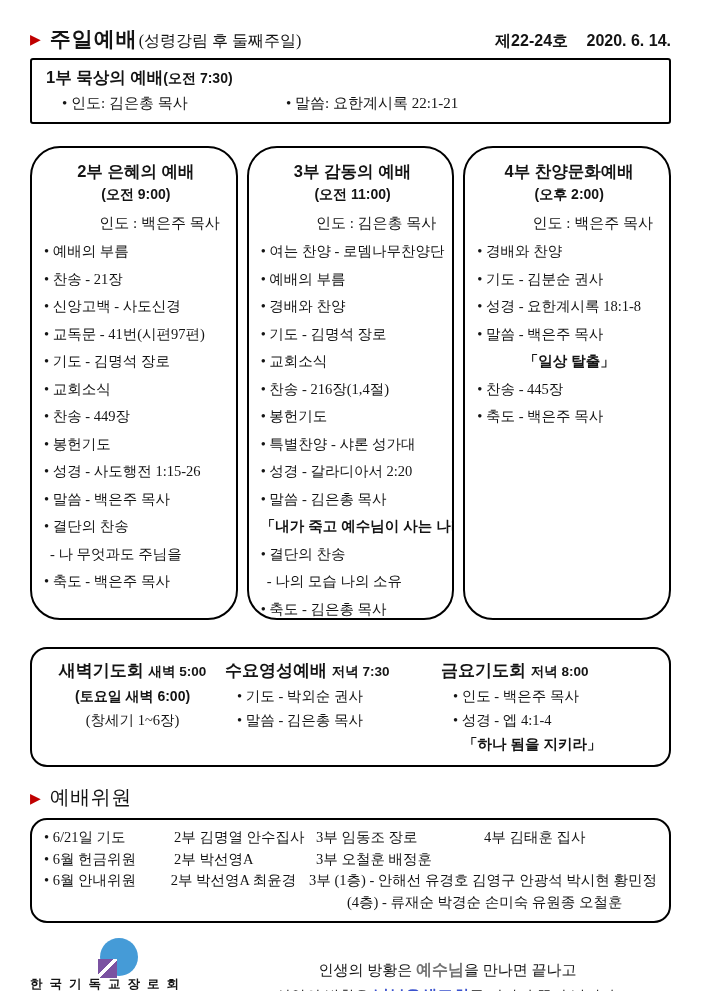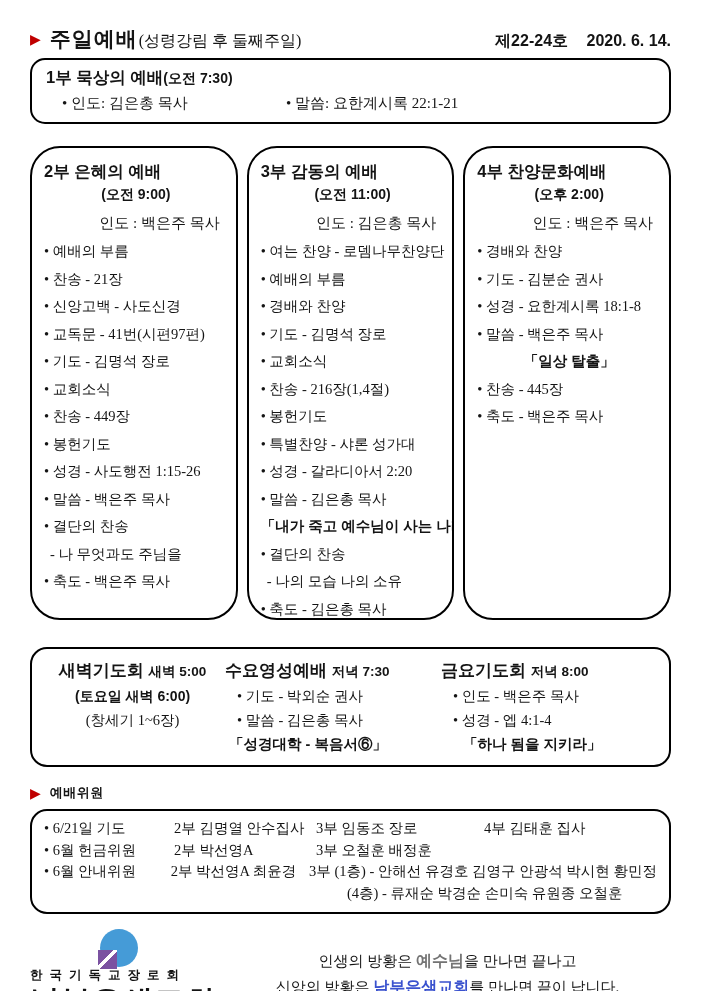--- a/index.html
+++ b/index.html
@@ -11,32 +11,32 @@
 
   
   .hdr { display:flex; align-items:baseline; margin:25px 30px 5px 30px; }
   .arrow { color:#C00000; font-size:14px; margin-right:9px; font-family:"Liberation Sans",sans-serif; align-self:center; }
   .hdr-title { font-family:"Liberation Sans",sans-serif; font-weight:800; font-size:21px; letter-spacing:1px; }
   .hdr-sub { font-size:16px; margin-left:1px; }
   .hdr-right { margin-left:auto; font-family:Liberation Sans, sans-serif; font-weight:700; font-size:16px; }
   .hdr-date { margin-left:14px; }
 
   
-  .box { border:2px solid #000; border-radius:15px; }
+  .box { border:2px solid #000; border-radius:3px; }
   .box1 { margin:3px 30px 0; padding:7px 14px 9px; }
   .b1-titleline { font-family:"Liberation Sans",sans-serif; font-weight:700; }
   .b1-title { font-size:16.5px; }
   .b1-time { font-size:14px; }
   .b1-row { display:flex; margin-top:5px; font-size:15px; }
   .b1-leader { margin-left:16px; width:224px; }
 
   
   .cols { display:flex; gap:9px; margin:22px 30px 0; height:474px; }
   .svc { flex:1; border:2px solid #000; border-radius:30px; padding:13px 8px 8px 12px; overflow:hidden; }
-  .svc-title { text-align:left; font-family:"Liberation Sans",sans-serif; font-weight:700; font-size:16.5px; }
+  .svc-title { text-align:center; font-family:"Liberation Sans",sans-serif; font-weight:700; font-size:16.5px; }
   .svc-time { text-align:center; font-family:"Liberation Sans",sans-serif; font-weight:700; font-size:14px; margin-top:3px; }
   .svc-leader { text-align:right; font-size:15px; margin:10px 8px 5px 0; }
   ul.order { list-style:none; font-size:14.5px; margin-top:4px; }
   ul.order li { line-height:27.5px; white-space:nowrap; }
   ul.order li.s-t { font-family:"Liberation Sans",sans-serif; font-weight:700; }
   ul.order li.s-sub { padding-left:6px; }
   ul.order li.s-tc { font-family:"Liberation Sans",sans-serif; font-weight:700; text-align:center; }
 
   
   .wk { display:flex; margin:27px 30px 0; border:2px solid #000; border-radius:17px; padding:9px 12px 9px 8px; }
@@ -46,21 +46,21 @@
   .wk-time { font-size:13.5px; }
   .wk-line-b { font-family:"Liberation Sans",sans-serif; font-weight:700; font-size:14px; line-height:24px; }
   .wk-line { font-size:14.5px; line-height:24px; }
   ul.wk-items { list-style:none; font-size:14.5px; padding-left:12px; }
   ul.wk-items li { line-height:24px; white-space:nowrap; }
   .wk-sermon { font-family:"Liberation Sans",sans-serif; font-weight:700; font-size:14.5px; line-height:24px; padding-left:4px; white-space:nowrap; }
   .wk-sermon.ind { padding-left:22px; }
 
   
   .cm-hdr { display:flex; align-items:center; margin:17px 30px 0; }
-  .cm-title { font-family:"Liberation Sans",sans-serif; font-weight:700; font-size:13px; letter-spacing:0.5px; }
+  .cm-title { font-family:"Liberation Sans",sans-serif; font-weight:400; font-size:20px; letter-spacing:0.5px; }
   .cm-box { margin:7px 30px 0; padding:7px 12px 8px; font-size:14.5px; border-radius:17px; }
   .cm-row { display:flex; line-height:21.5px; white-space:nowrap; }
   .cw1 { width:130px; } .cw2 { width:142px; } .cw3 { width:168px; }
   .cm-ind { padding-left:31px; }
 
   
   .ftr { display:flex; align-items:center; margin:15px 30px 0; }
   .logo { display:flex; align-items:center;flex-direction:column; }
   .logo-circle { width:38px; height:38px; border-radius:50%; background:#459BD7; position:relative; margin-right:9px; flex:0 0 auto; }
   .logo-sq { position:absolute; left:-2px; bottom:-2px; width:19px; height:19px;
@@ -175,21 +175,20 @@
     <div class="wk-col">
       <div class="wk-head">
         <span>수요영성예배</span>
         <span class="wk-time">저녁 7:30</span>
       </div>
       <ul class="wk-items">
 
       <li>• 기도 - 박외순 권사</li>
           <li>• 말씀 - 김은총 목사</li>
         </ul>
-      <div class="wk-sermon">「성경대학 - 복음서⑥」</div>
     </div>
 
     <div class="wk-col">
       <div class="wk-head">
         <span>금요기도회</span>
         <span class="wk-time">저녁 8:00</span>
       </div>
       <ul class="wk-items">
 
       <li>• 인도 - 백은주 목사</li>

